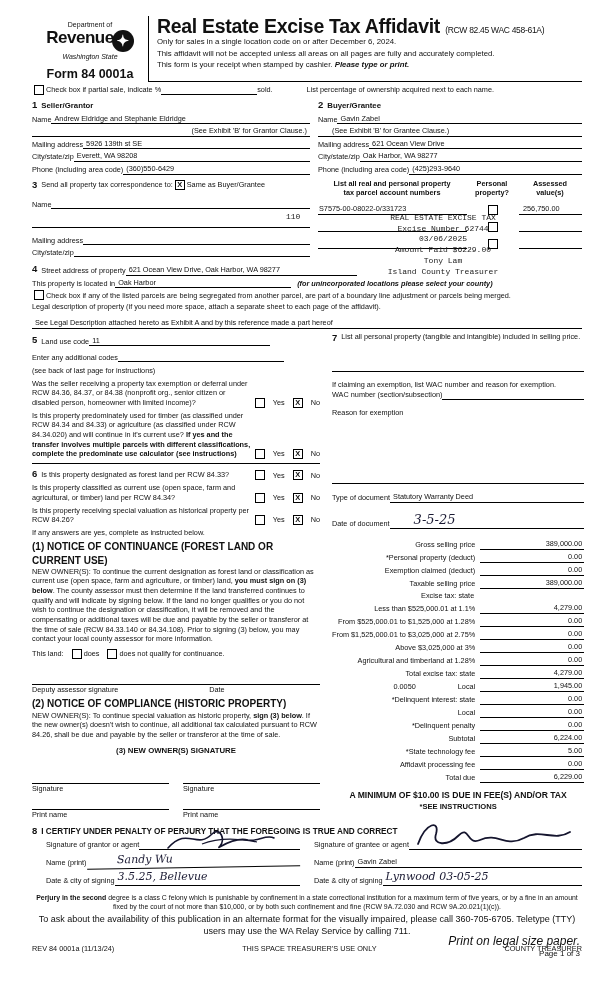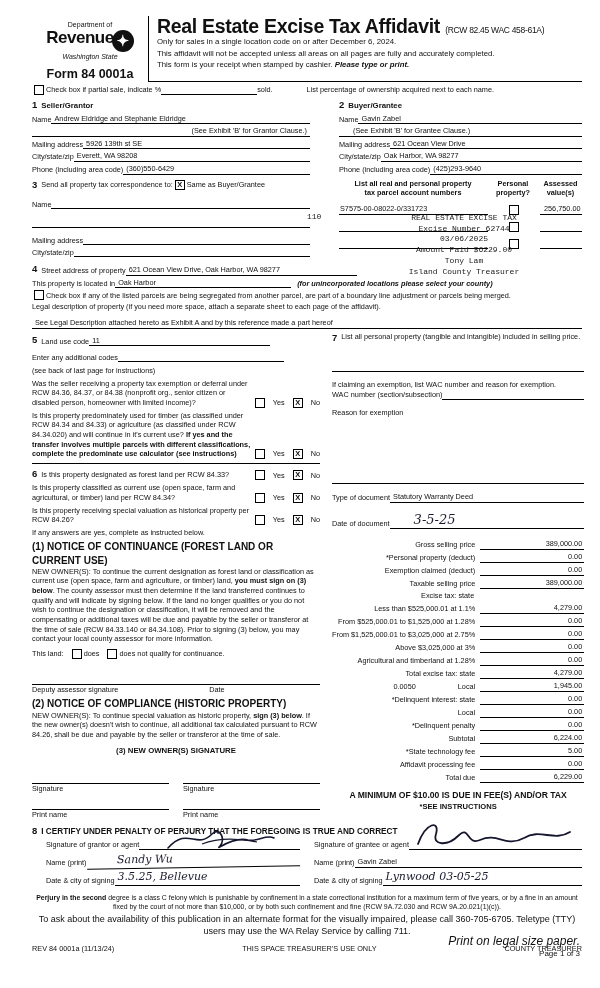--- a/index.html
+++ b/index.html
@@ -25,21 +25,21 @@
   
   .frow{display:flex;align-items:flex-end;margin-bottom:2px}
   .lbl{white-space:nowrap;flex:none}
   .fill{flex:1;border-bottom:1px solid #000;padding:0 3px;min-height:9px;white-space:nowrap}
   .cb{width:10px;height:10px;border:1px solid #000;display:inline-flex;flex:none;
       align-items:center;justify-content:center;font-size:7.5px;font-weight:bold;
       background:#fff;margin:0 2px;box-sizing:border-box}
   .num{font-weight:bold;font-size:9.5px;margin-right:4px}
   .sechead{font-weight:bold;font-size:7.8px}
   
-  .cols2{display:flex;gap:29px}
+  .cols2{display:flex;gap:8px}
   .pcolL{width:278px;flex:none}.pcolR{flex:1}
   
   .parcel{position:relative;flex:1}
   .phead{display:flex;text-align:center;font-weight:bold}
   .ph1{width:148px}.ph2{width:52px}.ph3{flex:1}
   .prow{display:flex;align-items:flex-end;height:17px}
   .p1{width:148px;border-bottom:1px solid #000;padding-left:1px;white-space:nowrap}
   .p2{width:52px;display:flex;justify-content:center}
   .p3{flex:1;border-bottom:1px solid #000;text-align:left;padding-left:4px}
   .stamp{position:absolute;left:36px;top:34px;width:178px;text-align:center;

